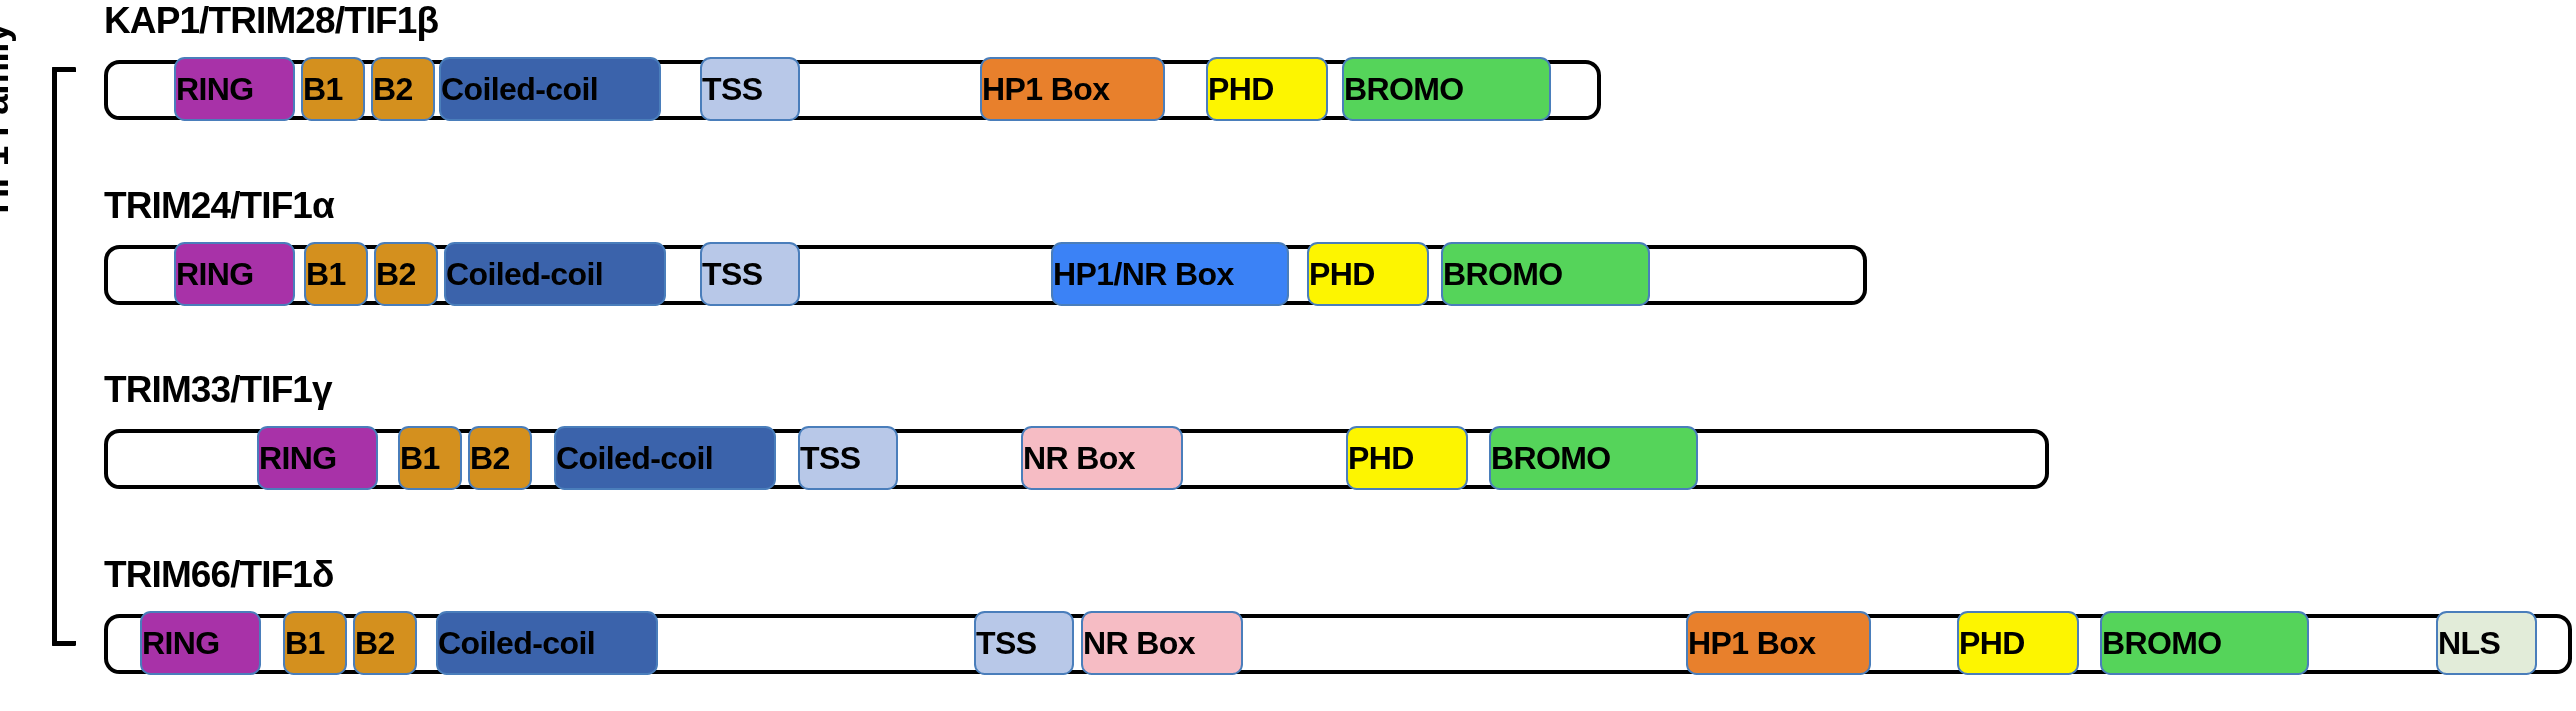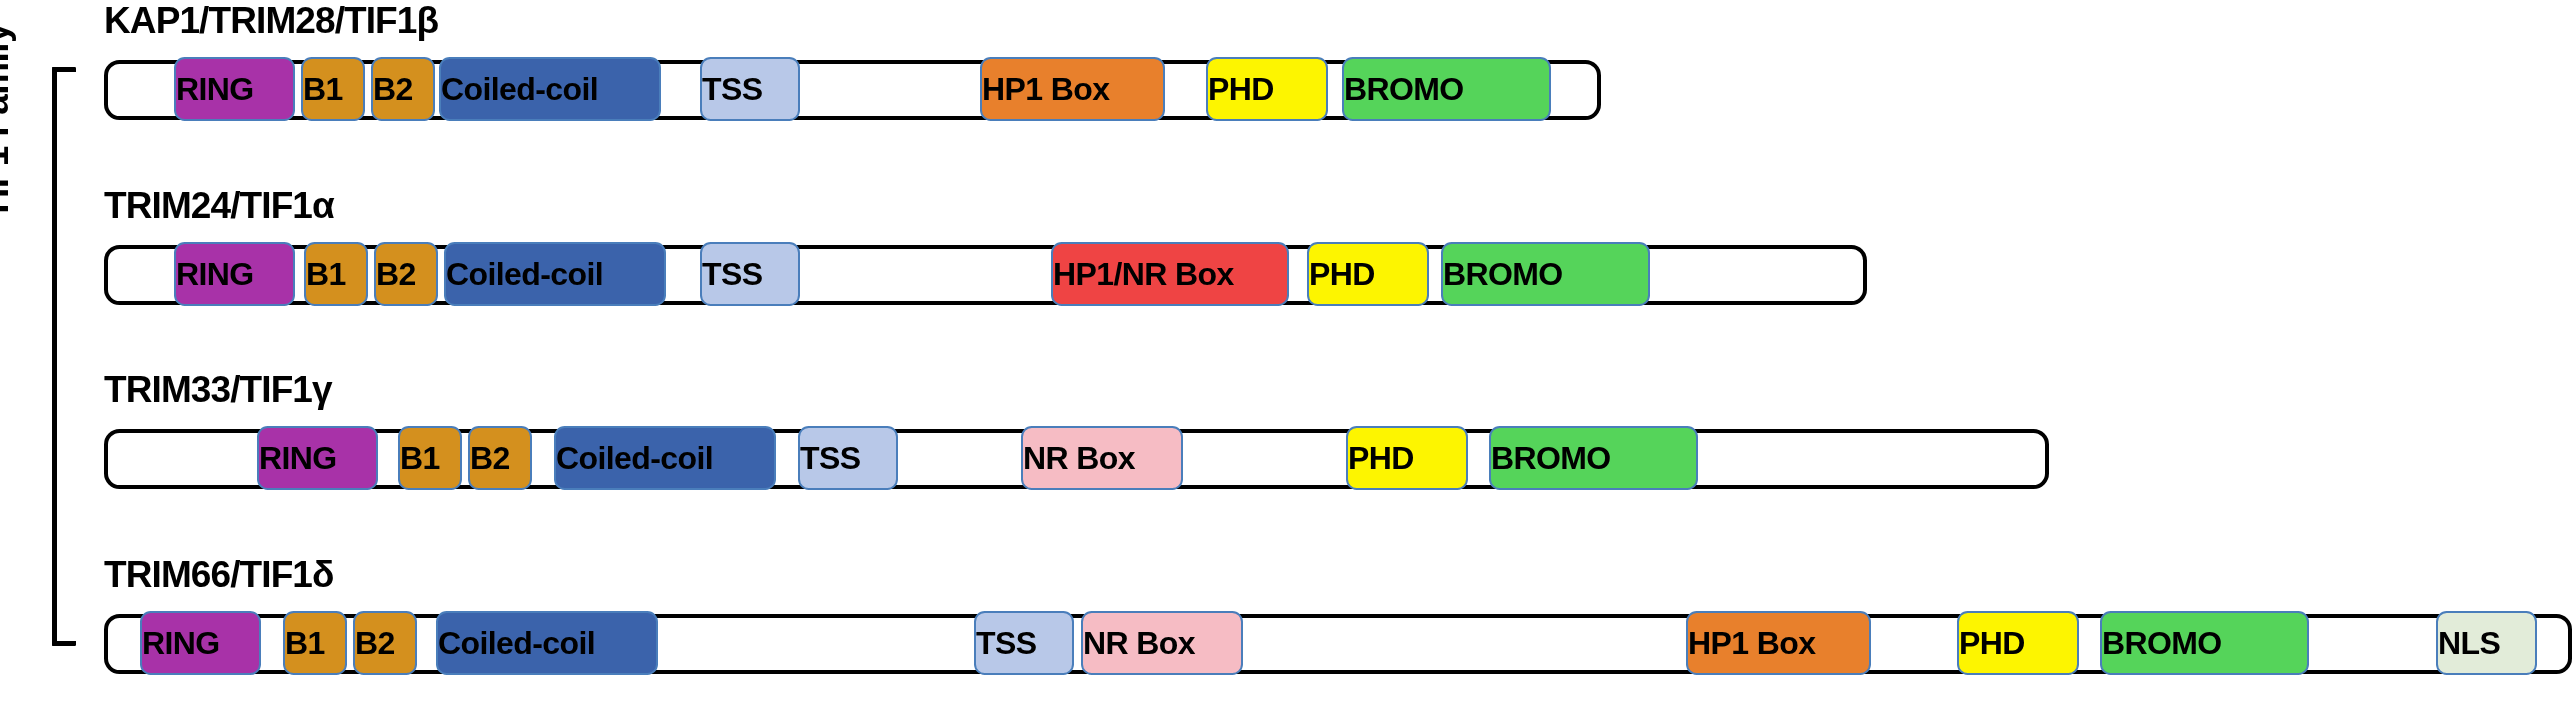--- a/index.html
+++ b/index.html
@@ -135,21 +135,21 @@
         </div>
         <div class="domain" style="left: 270px; top: 57px; width: 64px; background: rgb(212, 144, 30); border-color: rgb(74, 126, 187);">
           <span>B2</span>
         </div>
         <div class="domain" style="left: 340px; top: 57px; width: 222px; background: rgb(59, 99, 171); border-color: rgb(74, 126, 187);">
           <span>Coiled-coil</span>
         </div>
         <div class="domain" style="left: 596px; top: 57px; width: 100px; background: rgb(184, 200, 232); border-color: rgb(74, 126, 187);">
           <span>TSS</span>
         </div>
-        <div class="domain" style="left: 947px; top: 57px; width: 238px; background: #ef4444; border-color: rgb(74, 126, 187);">
+        <div class="domain" style="left: 947px; top: 57px; width: 238px; background: #3b82f6; border-color: rgb(74, 126, 187);">
           <span>HP1/NR Box</span>
         </div>
         <div class="domain" style="left: 1203px; top: 57px; width: 122px; background: rgb(253, 245, 0); border-color: rgb(74, 126, 187);">
           <span>PHD</span>
         </div>
         <div class="domain" style="left: 1337px; top: 57px; width: 209px; background: rgb(85, 212, 90); border-color: rgb(74, 126, 187);">
           <span>BROMO</span>
         </div>
       </div>
       <div class="protein-row" style="left: 104px; top: 369px;">

